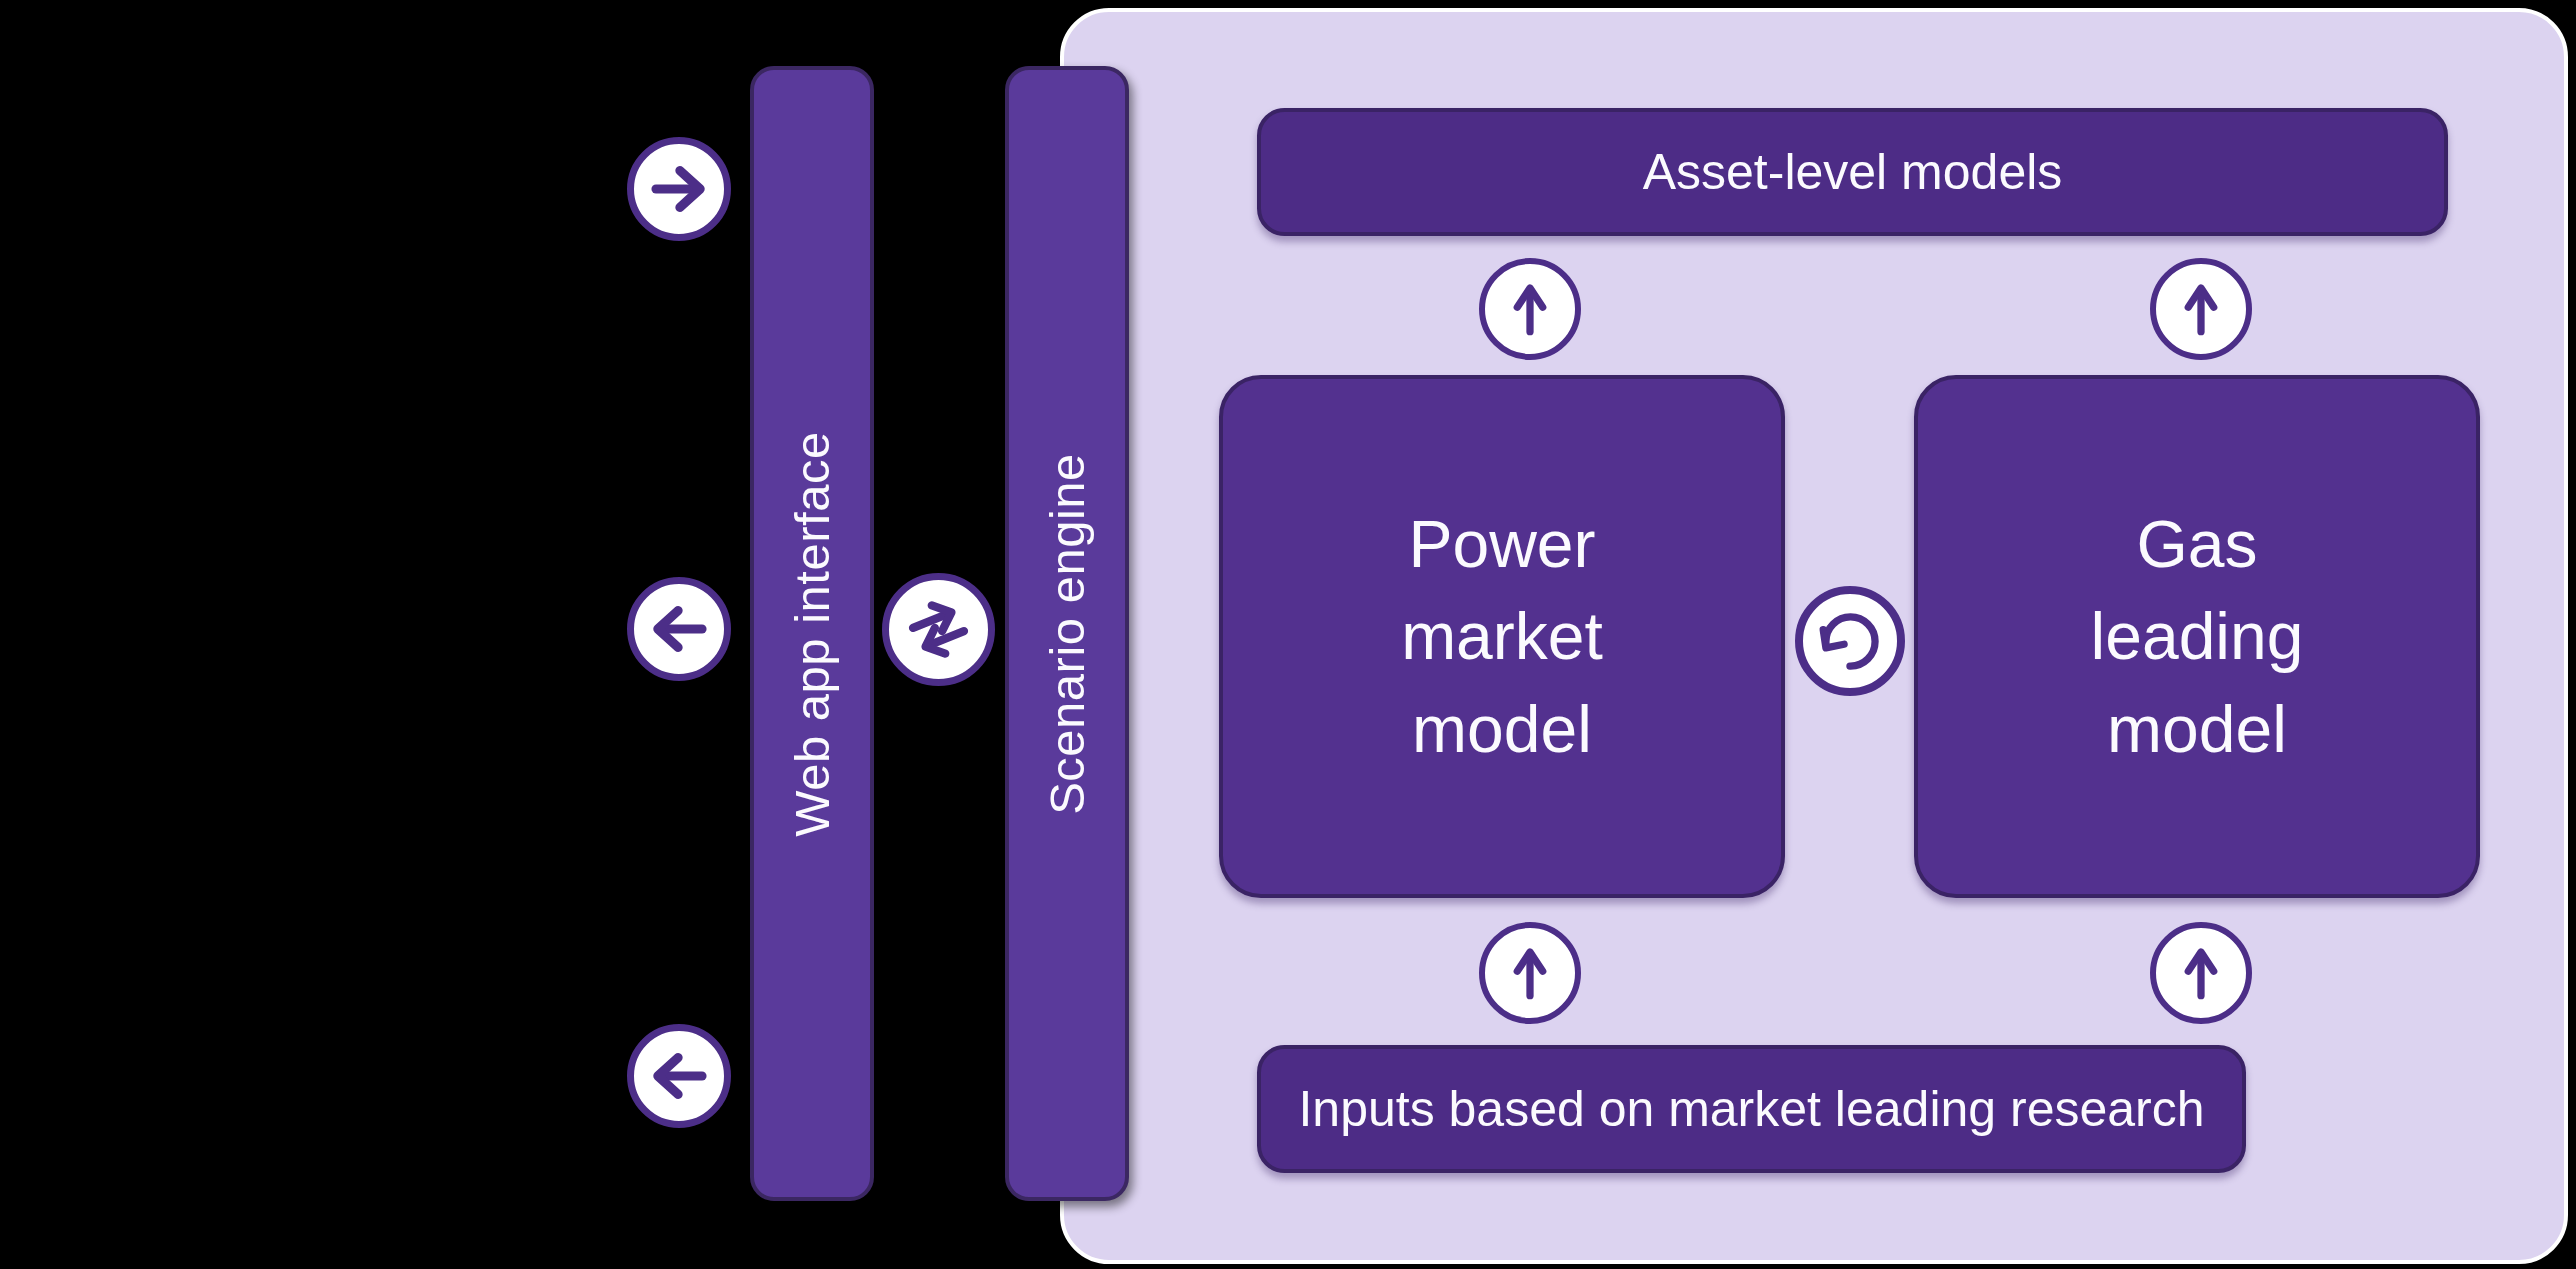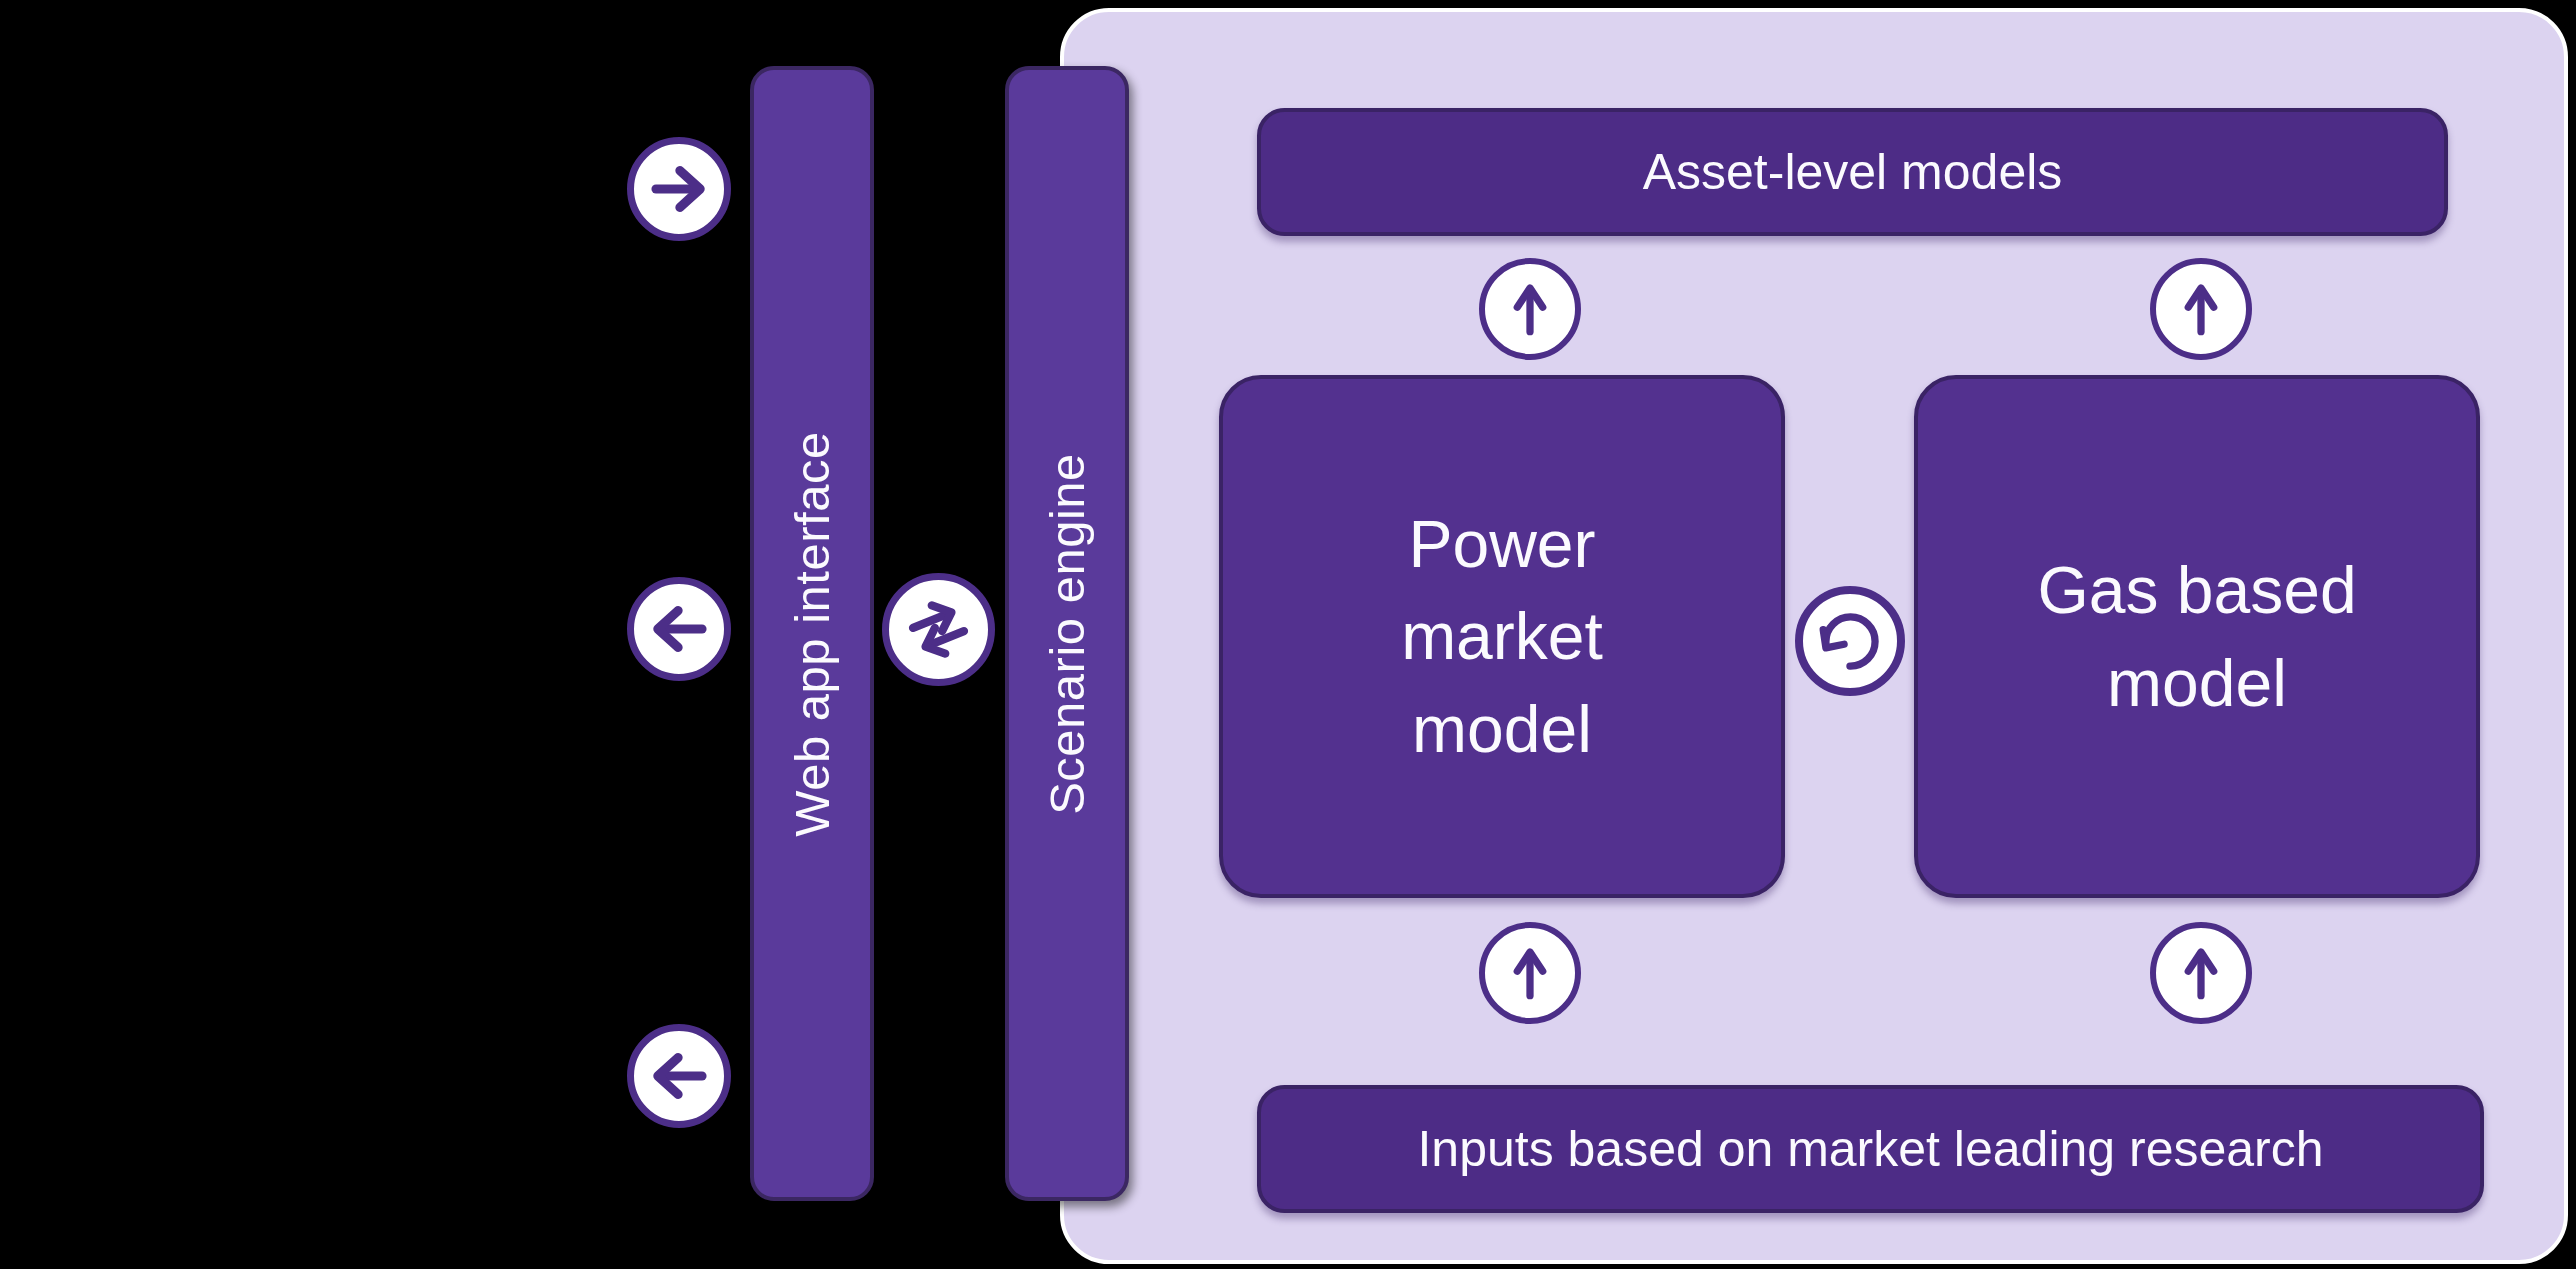--- a/index.html
+++ b/index.html
@@ -30,21 +30,21 @@
 
   
   .band {
     position: absolute; height: 128px;
     background: #4D2C86; border: 4.6px solid #3A2365; border-radius: 27.5px;
     display: flex; align-items: center; justify-content: center;
     color: #FBFAFE; font-size: 50px;
     box-shadow: 0 5.5px 7.3px rgba(58,35,101,0.35);
   }
   .band-asset  { left: 1257px; top: 108px;  width: 1191px; }
-  .band-inputs { left: 1257px; top: 1045px; width: 1227px; margin-top: 40px; }
+  .band-inputs { left: 1257px; top: 1045px; width: 989px; }
 
   
   .bigbox {
     position: absolute; top: 375px; width: 566px; height: 523px;
     background: #53318F; border: 4.6px solid #3A2365; border-radius: 42px;
     display: flex; align-items: center; justify-content: center;
     color: #FBFAFE; font-size: 66px; line-height: 1.4; text-align: center;
     box-shadow: 0 5.5px 7.3px rgba(58,35,101,0.35);
   }
   .bigbox .boxlabel { width: 348px; }
@@ -89,21 +89,21 @@
   </div>
 
   <div class="band band-asset">
     <span>Asset-level models</span>
   </div>
 
   <div class="bigbox box-power">
     <span class="boxlabel">Power market model</span>
   </div>
   <div class="bigbox box-gas">
-    <span class="boxlabel">Gas based model</span>
+    <span class="boxlabel">Gas leading model</span>
   </div>
 
   <div class="band band-inputs">
     <span>Inputs based on market leading research</span>
   </div>
 
   <div class="circle c114 pos-arrow-right">
     <svg width="68" height="68" viewBox="-37 -37 74 74" stroke-width="10">
       <line x1="-25" y1="0" x2="20" y2="0"></line>
       <polyline points="1,-20 23,0 1,20"></polyline>

